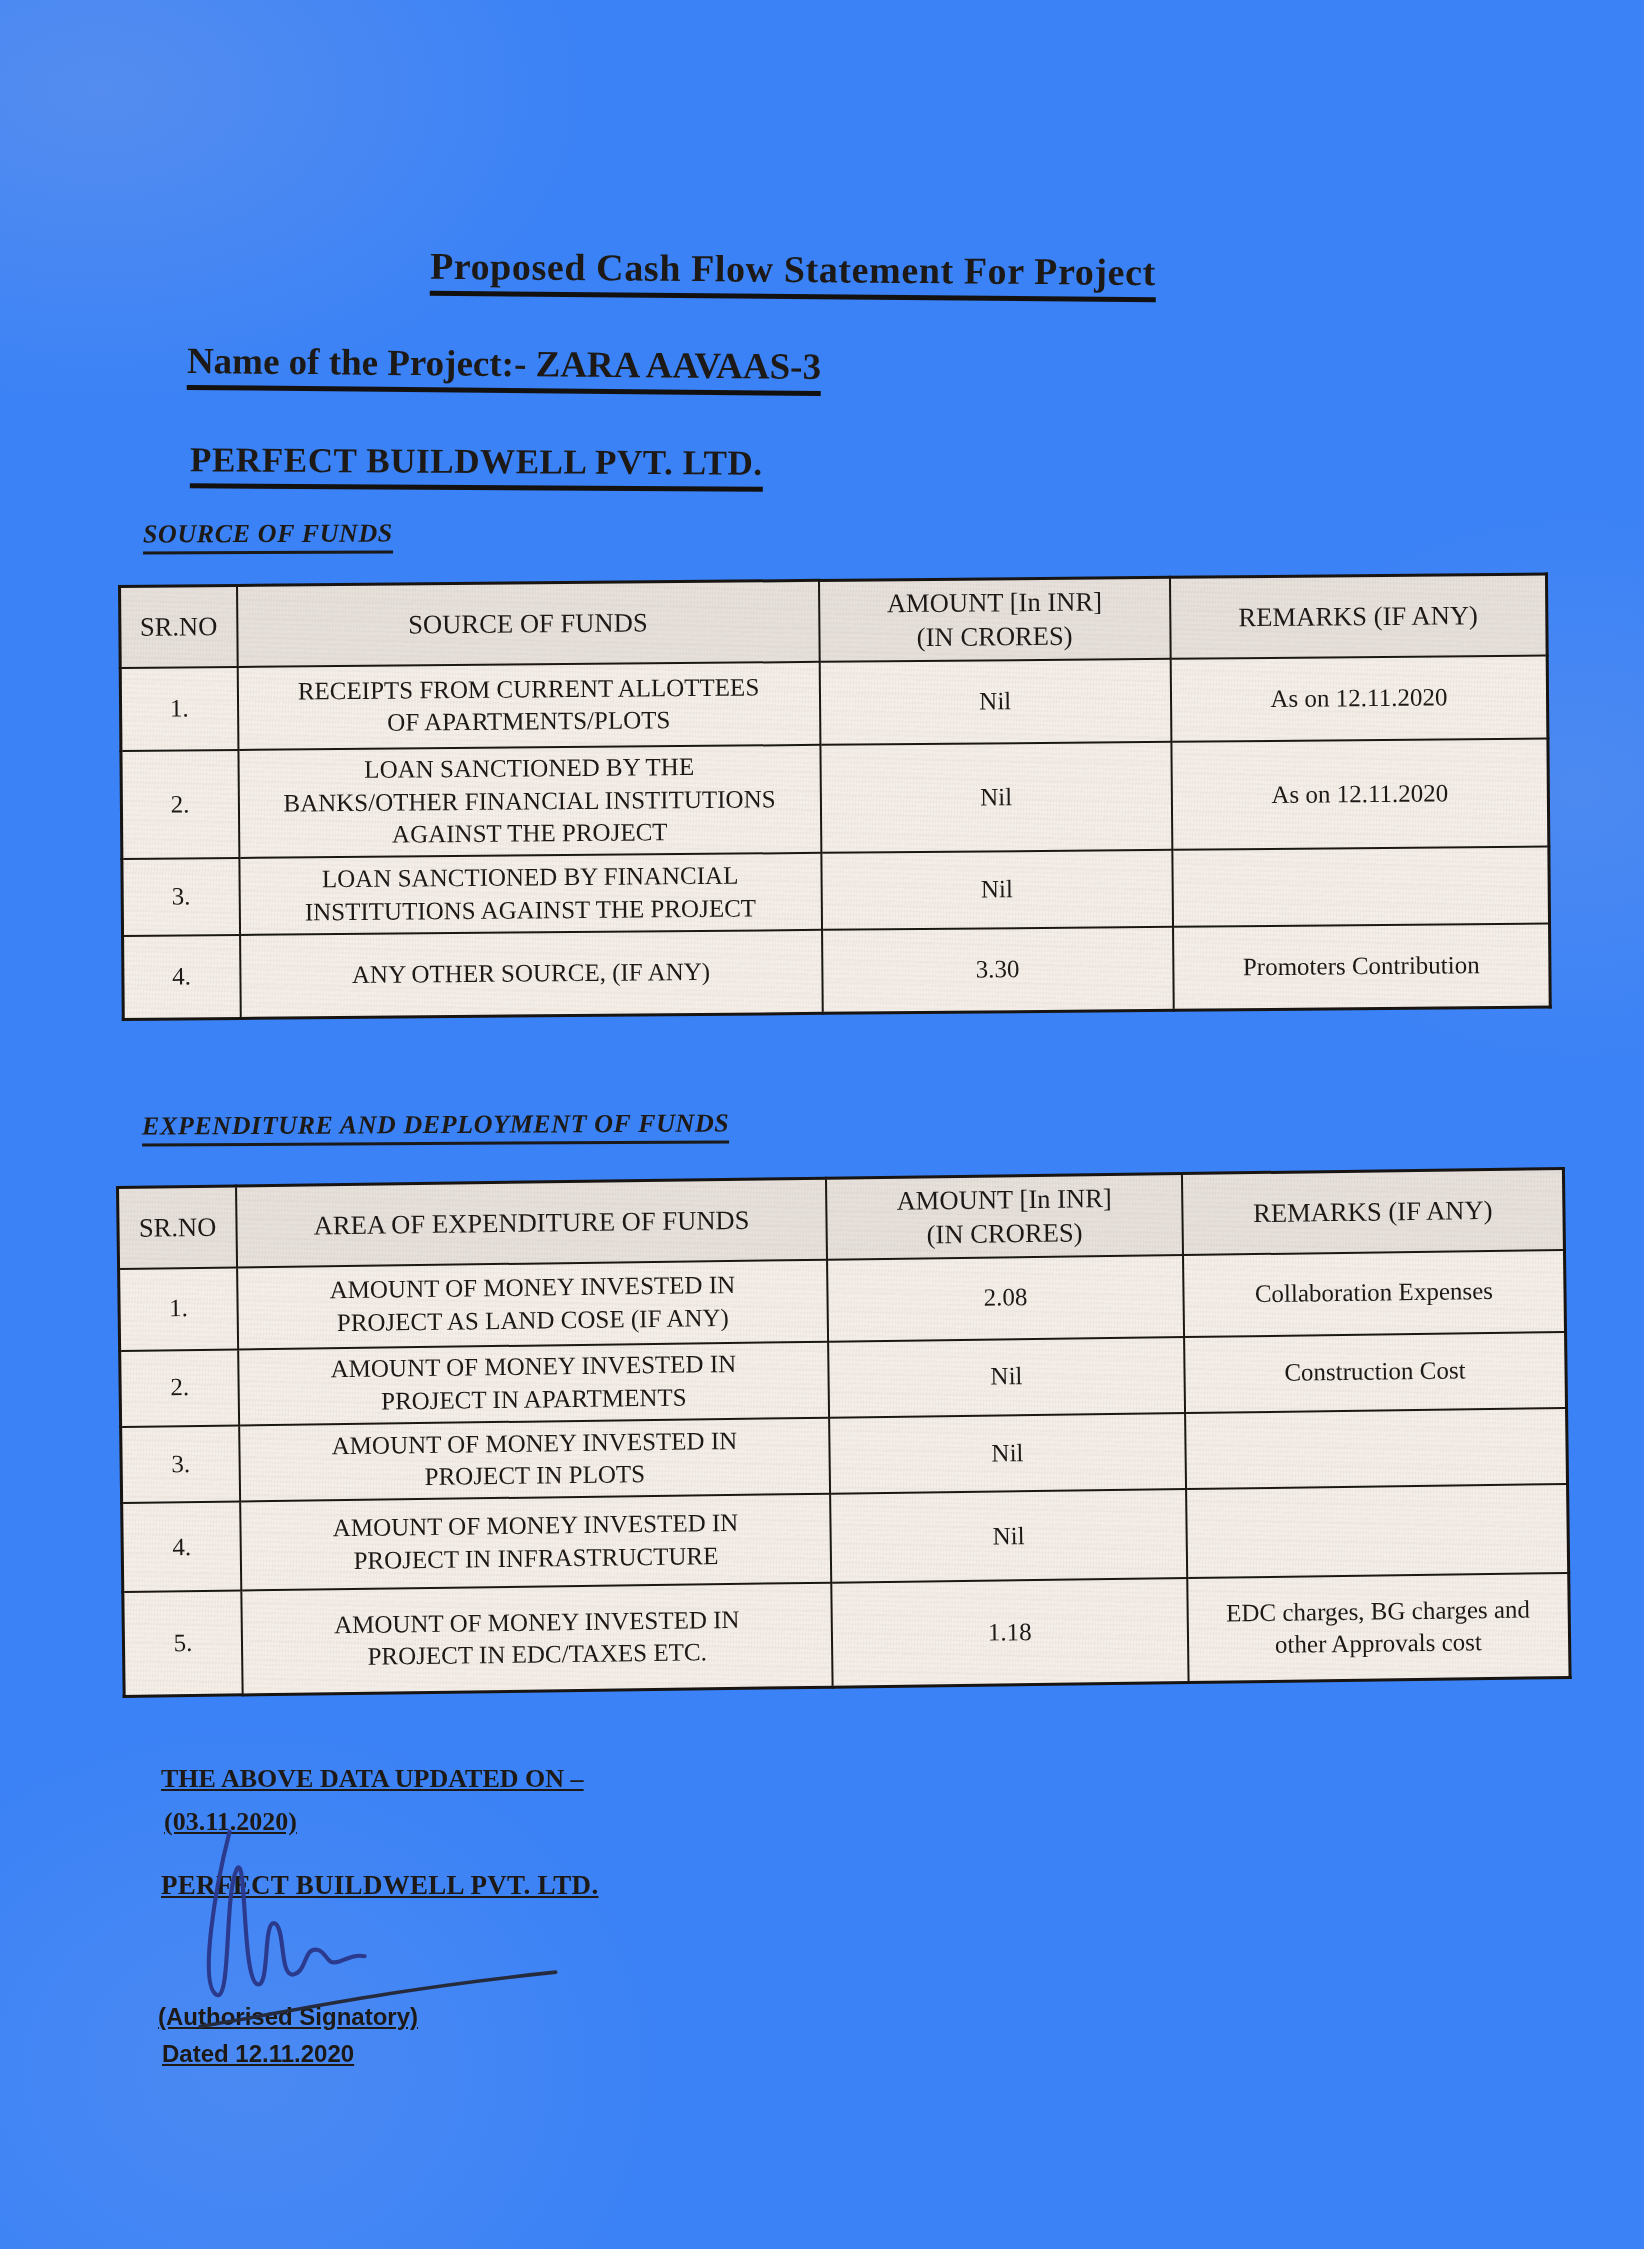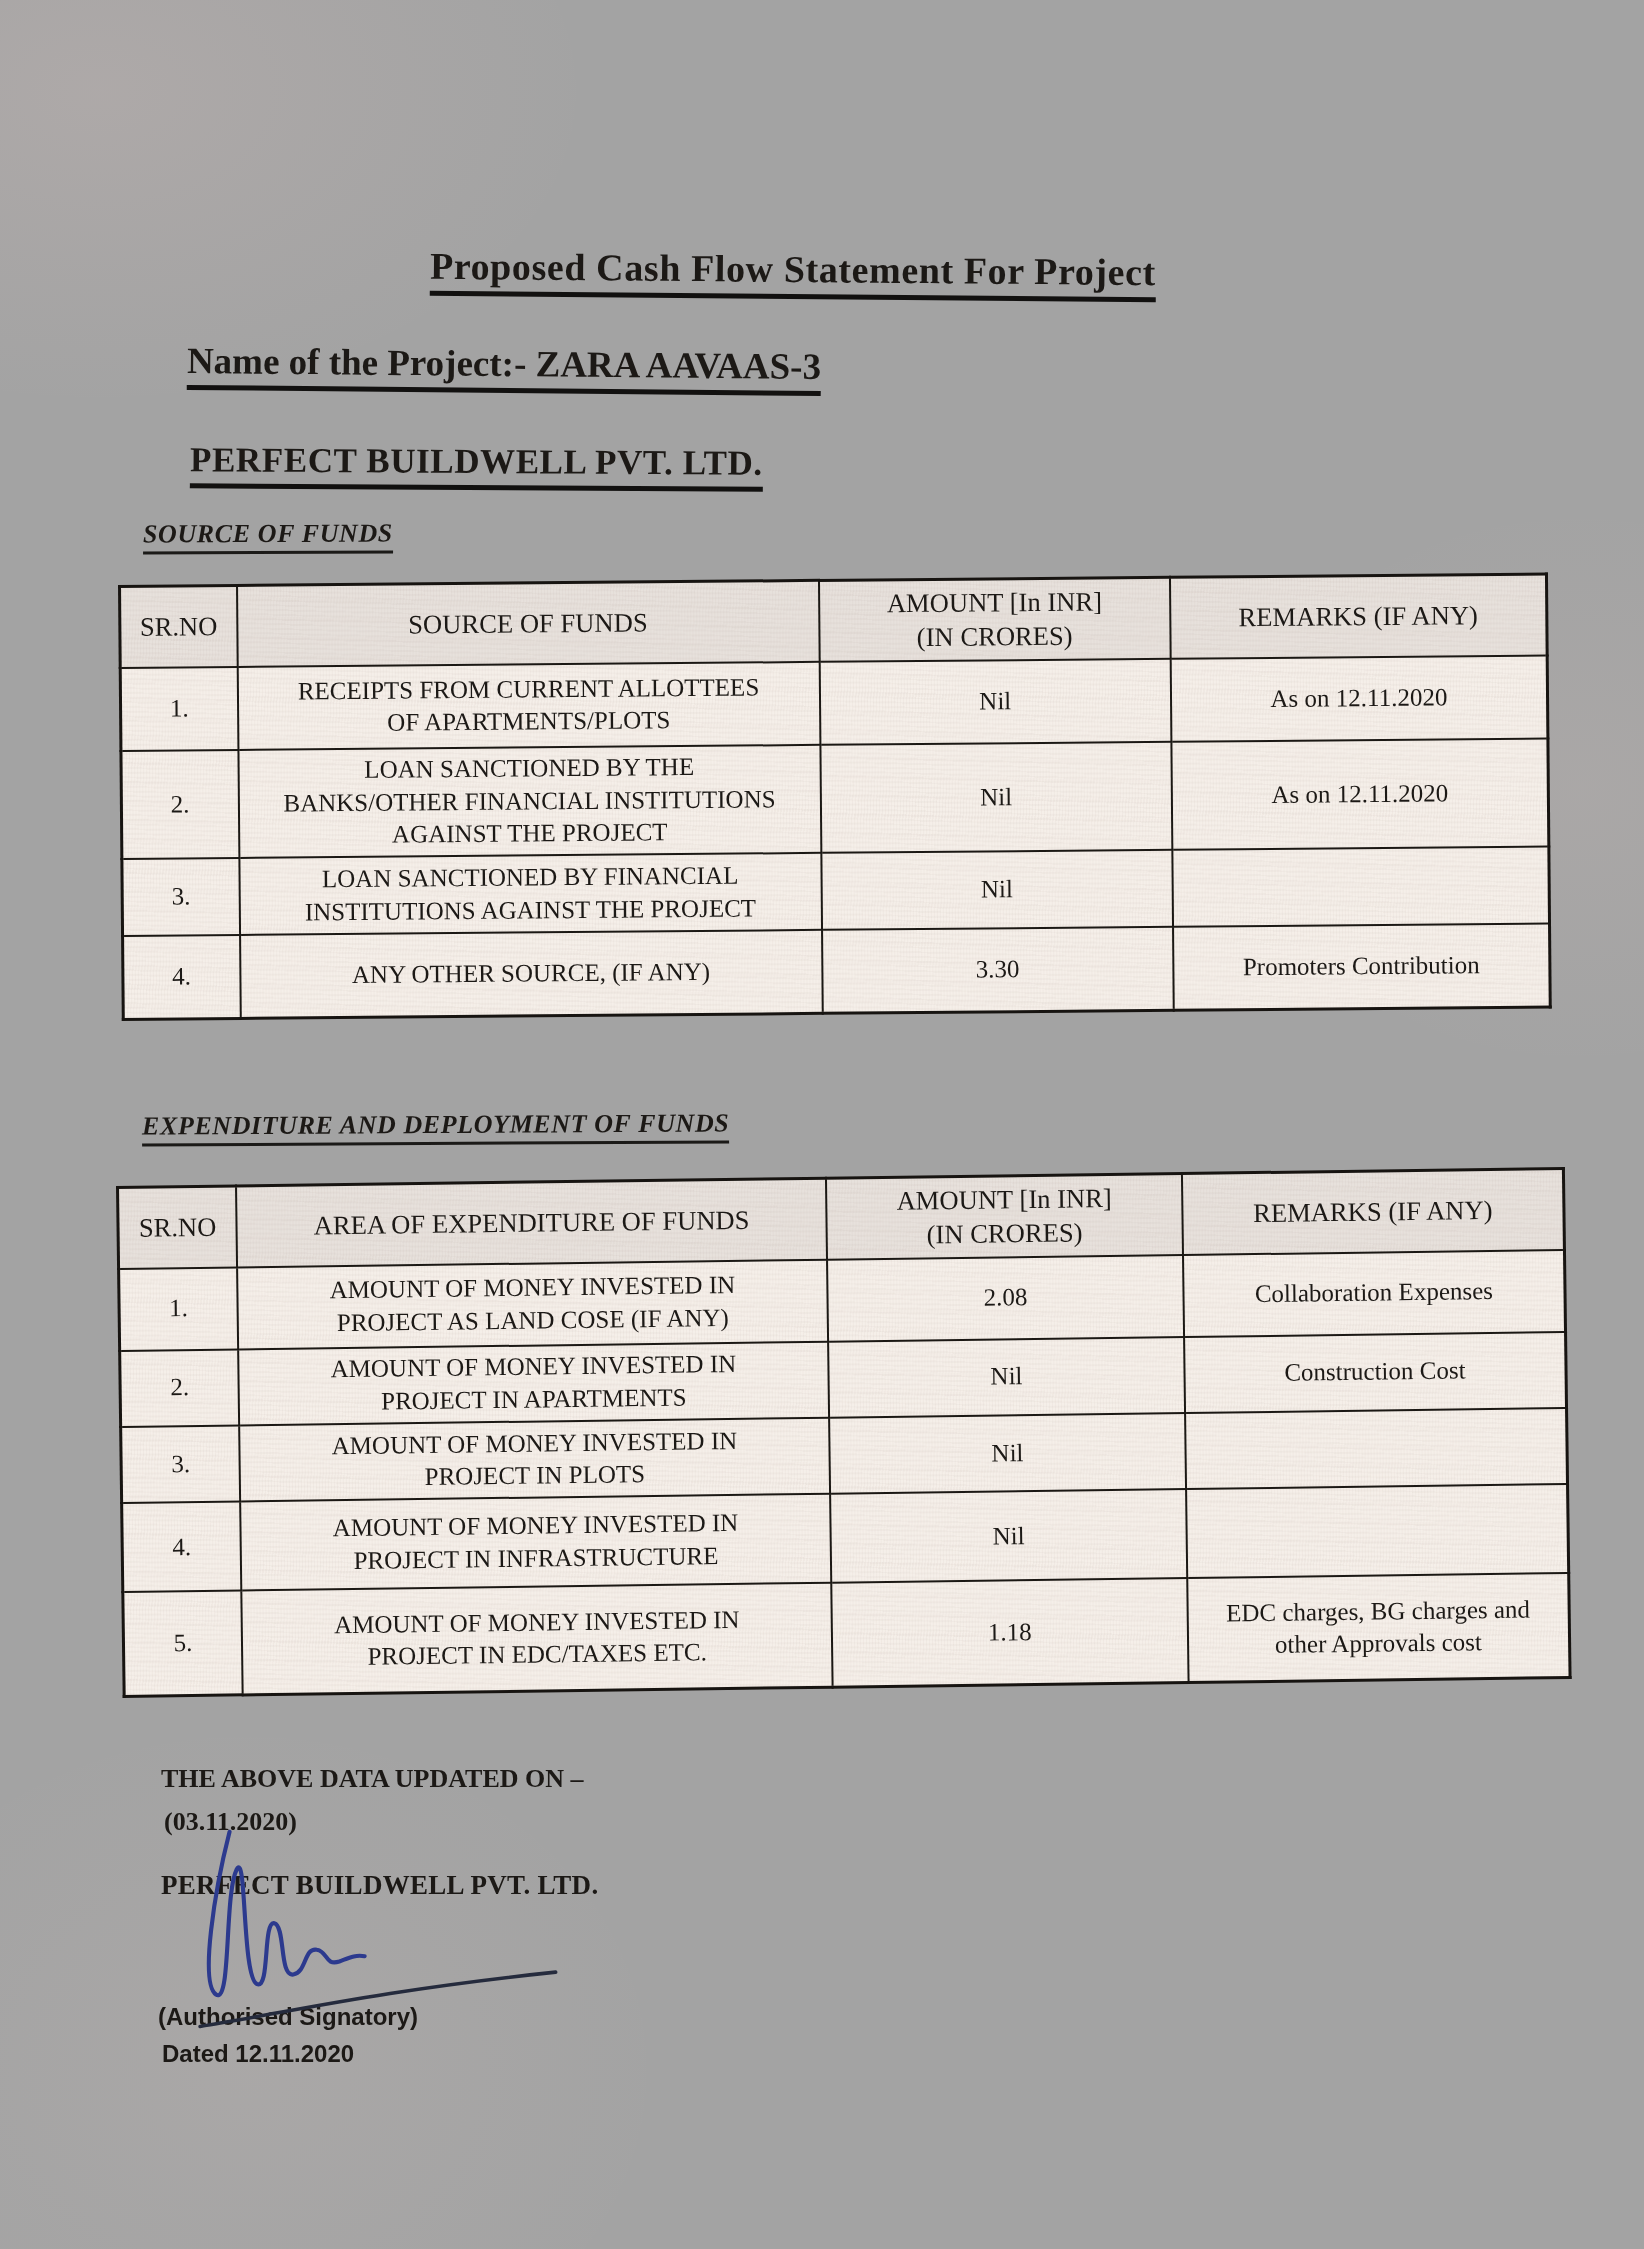--- a/index.html
+++ b/index.html
@@ -1,20 +1,20 @@
 <!DOCTYPE html>
 <html style="font-size:9.5px"><head>
 <meta charset="utf-8">
 <style>
   html,body{margin:0;padding:0;background:#d8d5d2;}
   .page{
     position:relative;
     width:1645px;height:2250px;
     margin:0 auto;
-    background:#a3a3a3;
+    background:#3b82f6;
     overflow:hidden;
     font-family:"Liberation Serif", serif;
     color:#1c1916;
   }
   .page::before{
     content:"";position:absolute;inset:0;pointer-events:none;
     background:
       radial-gradient(827px 532px at 6% 4%, rgba(238,205,200,.14), transparent 60%),
       radial-gradient(591px 473px at 96% 35%, rgba(232,206,200,.10), transparent 60%),
       radial-gradient(709px 591px at 15% 92%, rgba(236,212,206,.09), transparent 60%);
@@ -43,21 +43,21 @@
       repeating-linear-gradient(2deg, rgba(120,96,88,.04) 0 1.8px, transparent 1.8px 4.7px);
     line-height:1.3;
   }
   tr.head th{
     background-color:#e7e1dc;
     font-weight:normal;font-size:26.6px;
     white-space:pre-line;
   }
   td{font-size:25px;}
   td.desc, td.rem{white-space:pre-line;}
-  .footer-line{font-weight:bold;white-space:nowrap;}
+  .footer-line{font-weight:bold;white-space:nowrap;text-decoration:underline;}
   .f1{left:161px;top:1764px;font-size:26px;}
   .f2{left:164px;top:1807px;font-size:26px;}
   .fcompany{left:161px;top:1870px;font-size:27px;letter-spacing:0.3px;}
   .fsig{left:158px;top:2003px;font-family:"Liberation Sans", sans-serif;font-weight:bold;font-size:24px;}
   .fdate{left:162px;top:2040px;font-family:"Liberation Sans", sans-serif;font-weight:bold;font-size:24px;}
   .sig-svg{left:173px;top:1807px;z-index:3;}
 </style>
 </head>
 <body>
 

